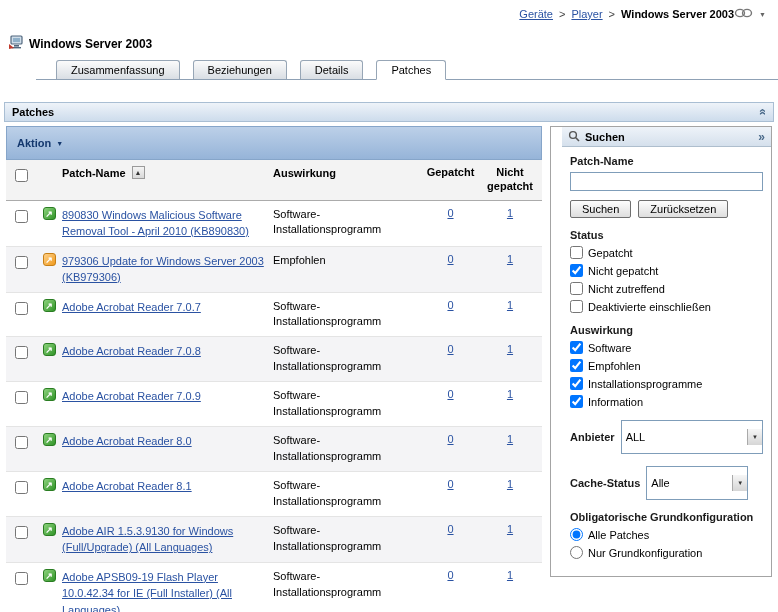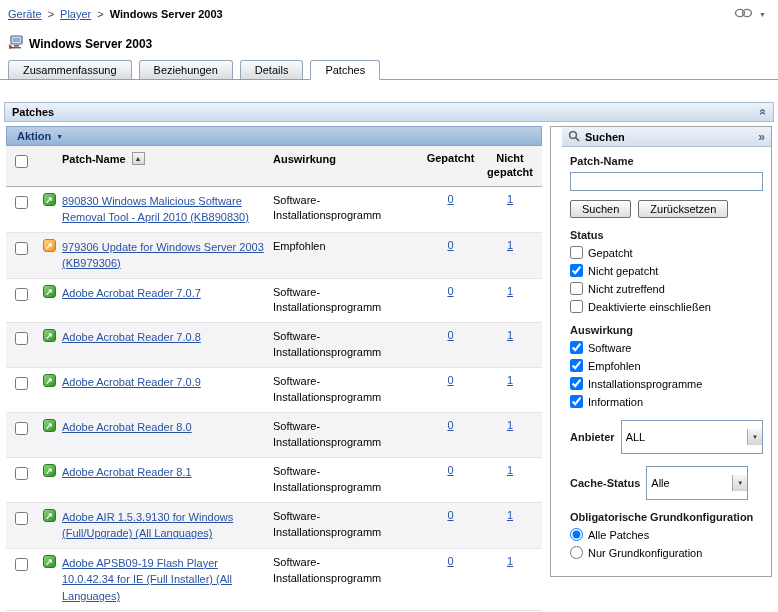--- a/index.html
+++ b/index.html
@@ -9,53 +9,53 @@
   }
   *{box-sizing:border-box;}
   html,body{margin:0;padding:0;background:#fff;}
   body{
     width:778px;height:612px;overflow:hidden;
     font-family:"Liberation Sans", sans-serif;font-size:11px;color:#000;
   }
   a{color:var(--link);text-decoration:underline;cursor:pointer;}
 
   
-  .topbar{display:flex;justify-content:space-between;align-items:center;padding:7px 12px 2px 8px;}
+  .topbar{display:flex;justify-content:flex-end;align-items:center;padding:7px 12px 2px 8px;}
   .breadcrumb{display:flex;align-items:center;gap:6px;}
   .breadcrumb .sep{color:#444;}
   .breadcrumb .current{font-weight:bold;}
   .top-icons{display:flex;align-items:center;gap:6px;}
   .caret{font-size:7px;color:#666;cursor:pointer;}
 
   
   .device-title-row{display:flex;align-items:center;gap:5px;padding:12px 8px 0 8px;}
   .device-title{font-weight:bold;font-size:12px;}
 
   
-  .tabs{display:flex;gap:7px;margin-top:8px;padding-left:8px;border-bottom:1px solid #8fa1b5;}
+  .tabs{display:flex;gap:13px;margin-top:8px;padding-left:20px;border-bottom:1px solid #8fa1b5;margin-left:36px;}
   .tab{
     padding:3px 14px 3px;background:linear-gradient(#fbfbfb,#d9dee4);
     border:1px solid #97a6b6;border-bottom:none;border-radius:3px 3px 0 0;cursor:pointer;
   }
   .tab.active{background:#fff;border-bottom:1px solid #fff;margin-bottom:-1px;}
 
   
   .panel{margin:22px 4px 0 4px;}
   .panel-header{
     display:flex;align-items:center;justify-content:space-between;height:20px;padding:0 7px;
     background:linear-gradient(#eef3f9,#cddcec);border:1px solid #a9bed3;font-weight:bold;
   }
   .chev-up{display:inline-block;transform:rotate(-90deg);color:#4a6a8a;font-size:12px;cursor:pointer;}
   .chev-right{color:#4a6a8a;font-size:12px;cursor:pointer;}
   .panel-body{display:flex;gap:8px;padding:4px 2px 0 2px;align-items:flex-start;}
 
   
   .table-area{width:536px;flex:none;}
   .action-bar{
-    height:20px;background:linear-gradient(#bcd0e8,#96b4d8);border:1px solid #86a5c9;
+    height:34px;background:linear-gradient(#bcd0e8,#96b4d8);border:1px solid #86a5c9;
     display:flex;align-items:center;padding:0 10px;
   }
   .action-menu{display:inline-flex;align-items:center;gap:5px;color:var(--action-bar-text);font-weight:bold;cursor:pointer;}
   .action-menu .dd-arrow{font-size:7px;}
   .thead{display:flex;background:#f3f3f3;border-bottom:1px solid #ababab;padding:6px 0;font-weight:bold;align-items:flex-start;}
   .col-check{width:30px;display:flex;justify-content:center;flex:none;}
   .col-icon{width:26px;display:flex;justify-content:center;flex:none;}
   .col-name{flex:1;padding-right:8px;}
   .col-impact{width:150px;flex:none;padding-right:4px;line-height:1.45;}
   .col-num{width:55px;flex:none;text-align:center;}

